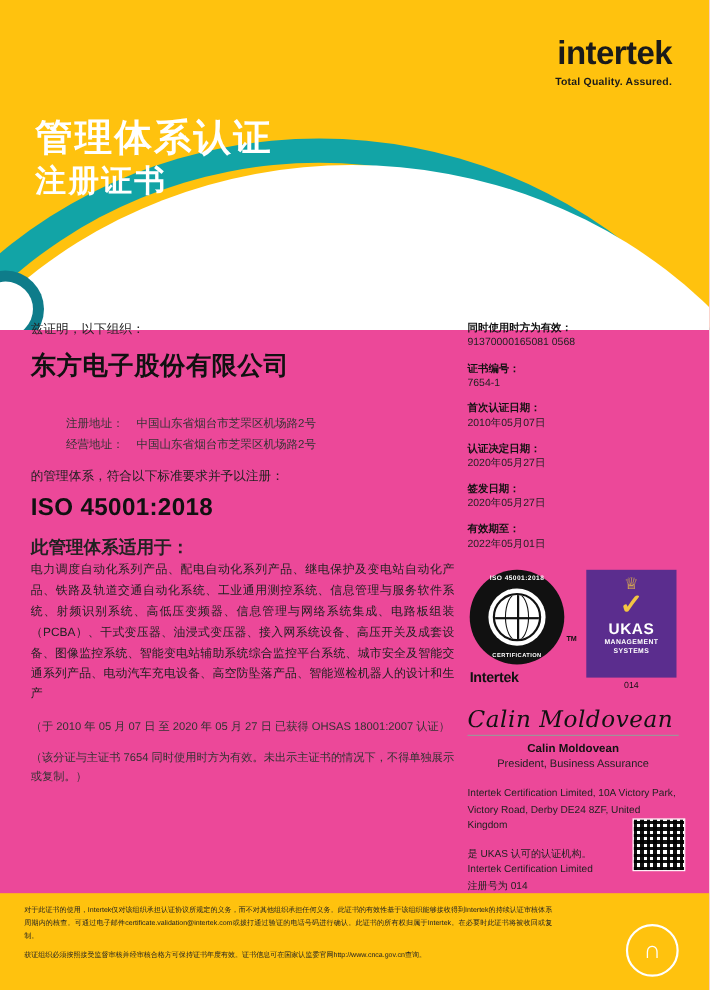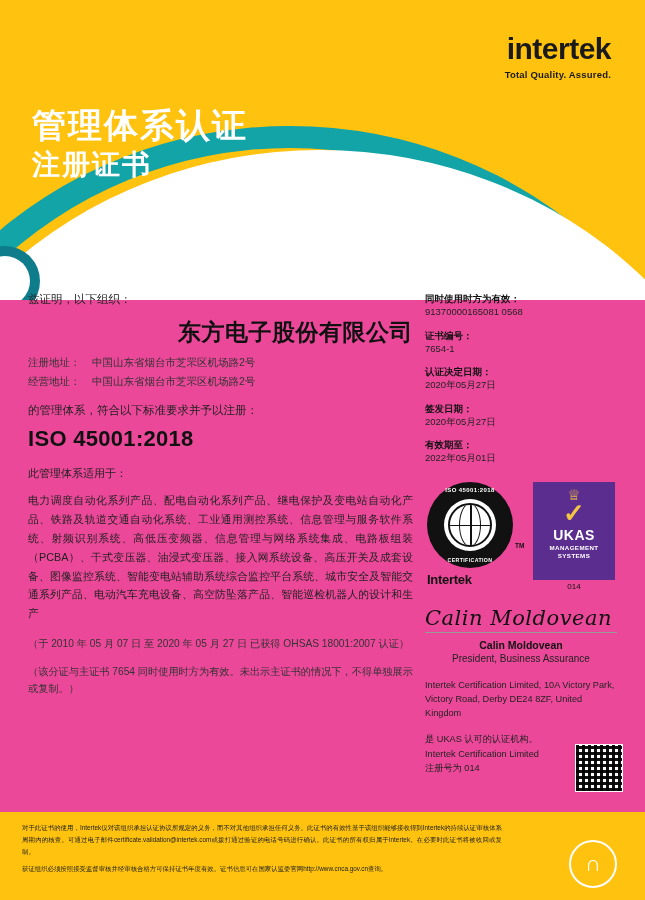--- a/index.html
+++ b/index.html
@@ -140,50 +140,50 @@
   .lead {
     font-size: 11.5px;
     color: #222;
     margin-bottom: 10px;
   }
   .org-name {
     font-size: 23px;
     font-weight: bold;
     color: #111;
     letter-spacing: 0.5px;
-    margin-bottom: 8px;
-    text-align: right;
+    margin-bottom: 30px;
   }
   .addr-row {
     font-size: 10.5px;
     color: #333;
     margin-bottom: 5px;
+    margin-left: 32px;
   }
   .addr-label {
     display: inline-block;
     width: 64px;
     color: #333;
   }
   .section-line {
     font-size: 11.5px;
     color: #222;
     margin-top: 14px;
     margin-bottom: 8px;
   }
   .standard {
     font-size: 22px;
     font-weight: bold;
     color: #111;
     margin-bottom: 14px;
     letter-spacing: 0.3px;
   }
   .scope-head {
-    font-size: 11px;
-    color: #222;
-    margin-bottom: 10px;
+    font-size: 16px;
+    color: #222;
+    font-weight: bold;
   }
   .scope-text {
     font-size: 10.8px;
     color: #222;
     line-height: 1.75;
     text-align: justify;
     margin-bottom: 12px;
   }
   .note {
     font-size: 10.2px;
@@ -495,20 +495,24 @@
 
   <div class="body-right">
 
     <div class="field">
       <div class="field-label">同时使用时方为有效：</div>
       <div class="field-value">91370000165081 0568</div>
     </div>
     <div class="field">
       <div class="field-label">证书编号：</div>
       <div class="field-value">7654-1</div>
+    </div>
+    <div class="field">
+      <div class="field-label">首次认证日期：</div>
+      <div class="field-value">2010年05月07日</div>
     </div>
     <div class="field">
       <div class="field-label">认证决定日期：</div>
       <div class="field-value">2020年05月27日</div>
     </div>
     <div class="field">
       <div class="field-label">签发日期：</div>
       <div class="field-value">2020年05月27日</div>
     </div>
     <div class="field">

